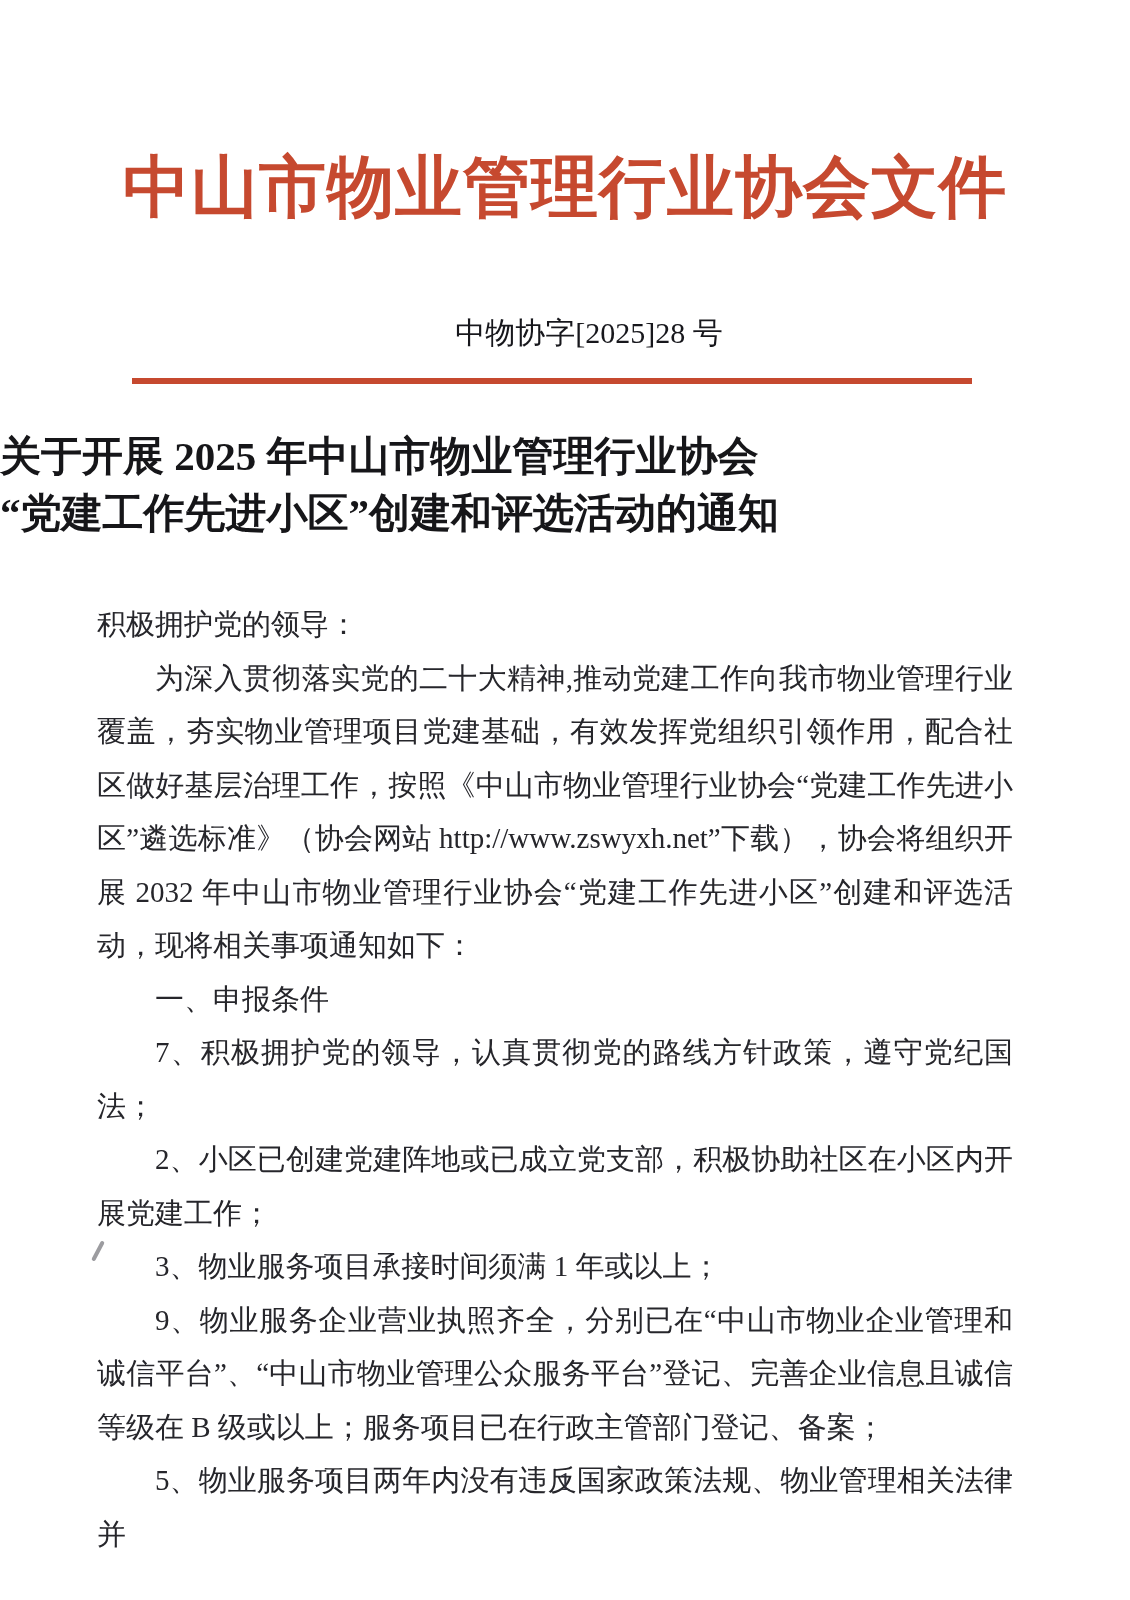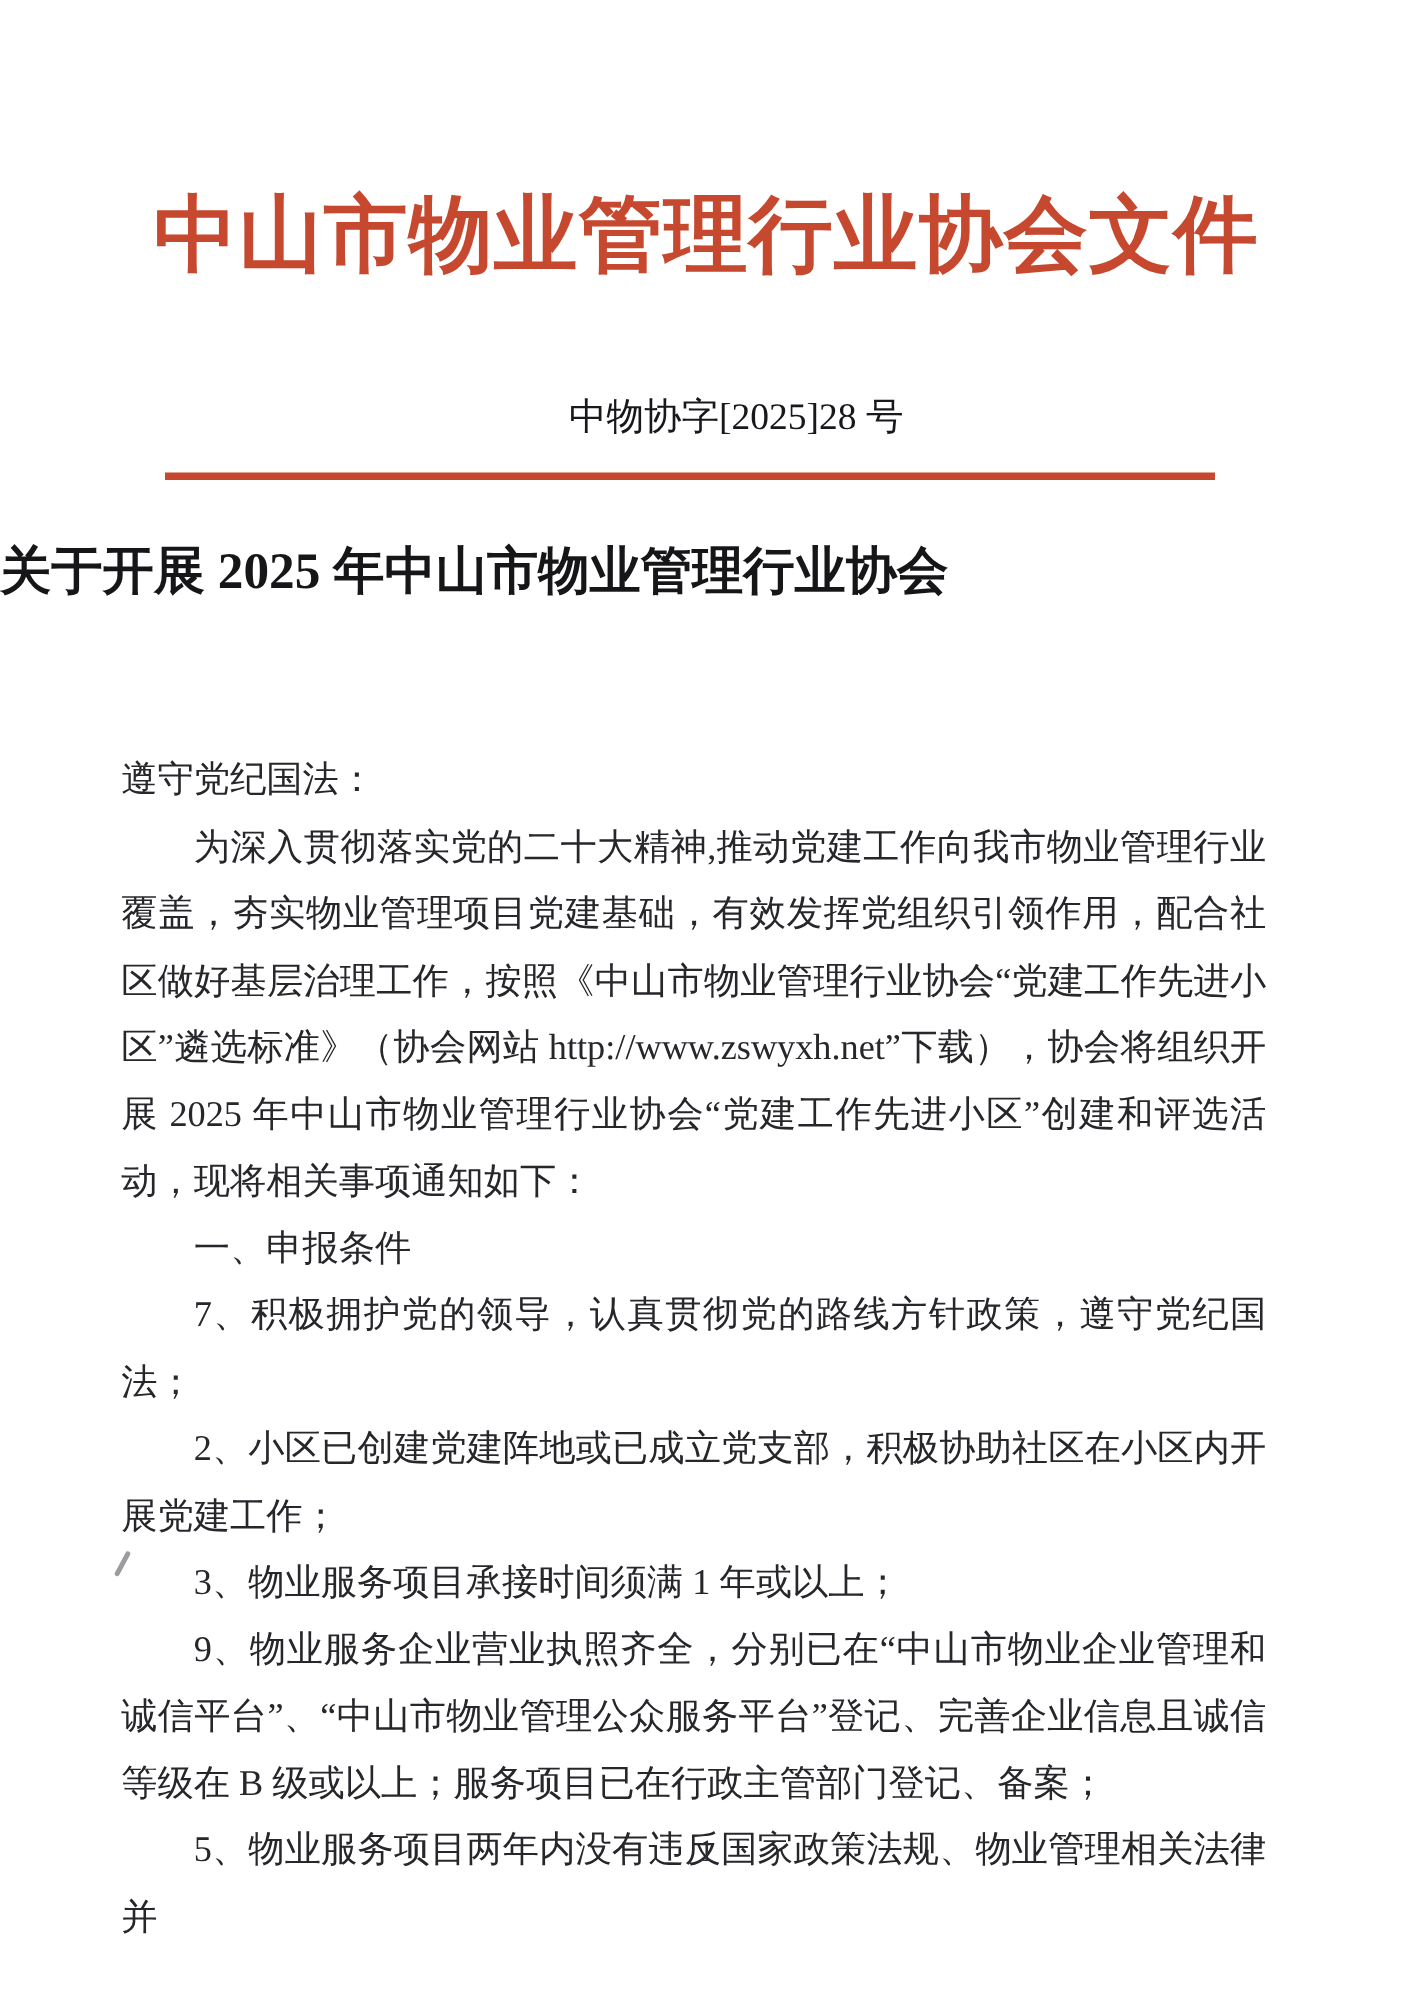--- a/index.html
+++ b/index.html
@@ -103,25 +103,26 @@
 <div class="page">
 
   <div class="org-title">中山市物业管理行业协会文件</div>
 
   <div class="doc-number">中物协字[2025]28 号</div>
 
   <div class="red-divider"></div>
 
   <div class="doc-title">
     <div>关于开展 2025 年中山市物业管理行业协会</div>
+    <div>“党建工作先进小区”创建和评选活动的通知</div>
   </div>
 
   <div class="body-text">
-    <p class="salutation">遵守党纪国法：</p>
-    <p>为深入贯彻落实党的二十大精神,推动党建工作向我市物业管理行业覆盖，夯实物业管理项目党建基础，有效发挥党组织引领作用，配合社区做好基层治理工作，按照《中山市物业管理行业协会“党建工作先进小区”遴选标准》（协会网站 http://www.zswyxh.net”下载），协会将组织开展 2025 年中山市物业管理行业协会“党建工作先进小区”创建和评选活动，现将相关事项通知如下：</p>
+    <p class="salutation">积极拥护党的领导：</p>
+    <p>为深入贯彻落实党的二十大精神,推动党建工作向我市物业管理行业覆盖，夯实物业管理项目党建基础，有效发挥党组织引领作用，配合社区做好基层治理工作，按照《中山市物业管理行业协会“党建工作先进小区”遴选标准》（协会网站 http://www.zswyxh.net”下载），协会将组织开展 2032 年中山市物业管理行业协会“党建工作先进小区”创建和评选活动，现将相关事项通知如下：</p>
     <p>一、申报条件</p>
     <p>7、积极拥护党的领导，认真贯彻党的路线方针政策，遵守党纪国法；</p>
     <p>2、小区已创建党建阵地或已成立党支部，积极协助社区在小区内开展党建工作；</p>
     <p>3、物业服务项目承接时间须满 1 年或以上；</p>
     <p>9、物业服务企业营业执照齐全，分别已在“中山市物业企业管理和诚信平台”、“中山市物业管理公众服务平台”登记、完善企业信息且诚信等级在 B 级或以上；服务项目已在行政主管部门登记、备案；</p>
     <p>5、物业服务项目两年内没有违反国家政策法规、物业管理相关法律并</p>
   </div>
 
   <div class="scan-artifact"></div>
 

